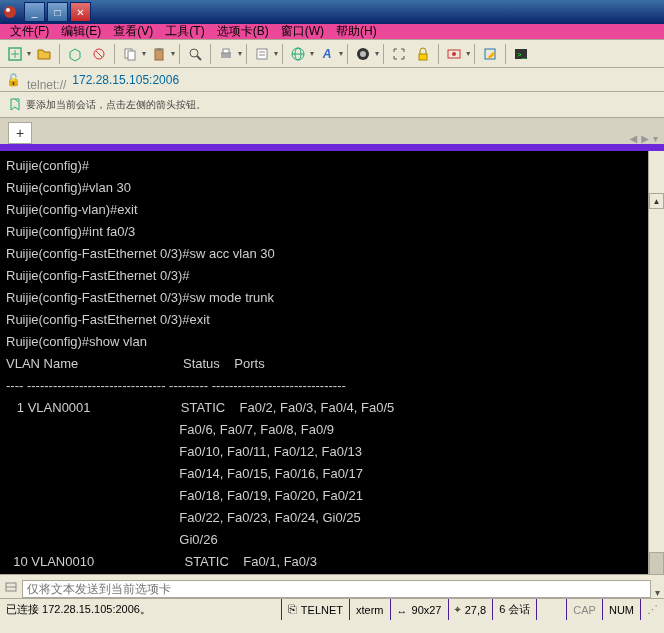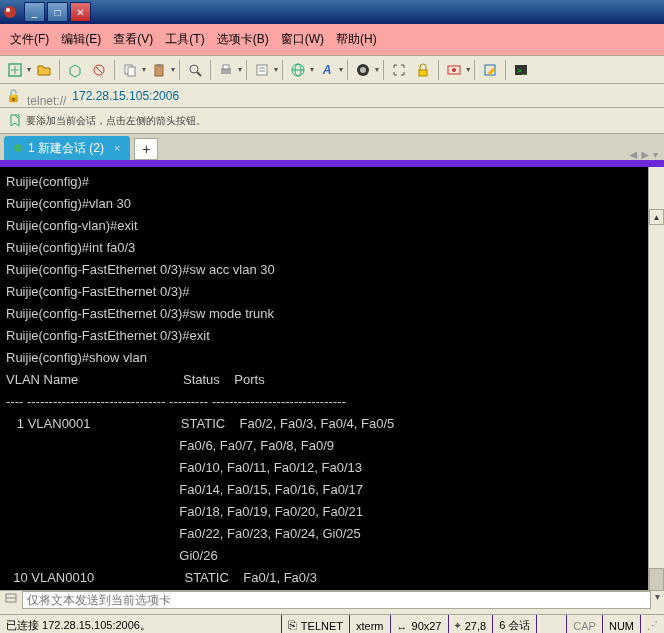--- a/index.html
+++ b/index.html
@@ -6,21 +6,21 @@
 body { background: #ece9d8; width: 664px; height: 633px; overflow: hidden; }
 
 
 .titlebar { height: 24px; background: linear-gradient(#3b6ea5,#0a246a); display: flex; align-items: center; padding: 0 2px; color: #fff; font-size: 12px; }
 .titlebar .icon { width: 16px; height: 16px; margin-right: 4px; display: inline-flex; align-items: center; justify-content: center; }
 .titlebar .title { flex: 1; font-weight: bold; }
 .titlebar .win-btn { width: 21px; height: 20px; margin-left: 2px; background: linear-gradient(#7ba2d0,#3b6ea5); border: 1px solid #0a246a; display: flex; align-items: center; justify-content: center; color: #fff; font-size: 10px; }
 .win-close { background: linear-gradient(#e57373,#c62828) !important; }
 
 
-.menubar { height: 32px; background: #fca5a5; display: flex; align-items: center; padding: 0 4px; font-size: 12px; border-bottom: 1px solid #aca899; }
+.menubar { height: 16px; background: #ec4899; display: flex; align-items: center; padding: 0 4px; font-size: 12px; border-bottom: 1px solid #aca899; }
 .menubar span { padding: 2px 6px; cursor: default; }
 
 
 .toolbar { height: 28px; background: #ece9d8; display: flex; align-items: center; padding: 0 4px; gap: 2px; border-bottom: 1px solid #aca899; }
 .tool-btn { width: 22px; height: 22px; display: flex; align-items: center; justify-content: center; font-size: 12px; color: #333; }
 .tool-sep { width: 1px; height: 20px; background: #aca899; margin: 0 2px; }
 .tool-dd { display: flex; align-items: center; }
 .dd-arrow { font-size: 8px; color: #555; margin-left: 1px; }
 
 
@@ -42,21 +42,21 @@
 .tab-nav { font-size: 10px; color: #999; padding: 0 2px; }
 
 
 .terminal { height: 430px; background: #000; color: #cfcfcf; font-family: "Courier New", monospace; font-size: 13px; line-height: 21px; padding: 4px 6px; white-space: pre; overflow: hidden; border-top: 7px solid #6d28d9; position: relative; }
 .terminal-scrollbar { position: absolute; right: 0; top: 0; width: 16px; height: 100%; background: #ece9d8; border-left: 1px solid #aca899; }
 .terminal-scrollbar .btn { height: 16px; background: #ece9d8; border: 1px solid #aca899; display: flex; align-items: center; justify-content: center; font-size: 8px; color: #333; }
 .terminal-scrollbar .track { height: calc(100% - 32px); position: relative; }
 .terminal-scrollbar .thumb { position: absolute; bottom: 0; width: 100%; height: 90px; background: #cec9b8; border: 1px solid #aca899; }
 
 
-.bottom-input { height: 24px; display: flex; align-items: flex-start; padding: 0 4px; gap: 4px; background: #ece9d8; border-top: 1px solid #aca899; }
+.bottom-input { height: 24px; display: flex; align-items: flex-end; padding: 0 4px; gap: 4px; background: #ece9d8; border-top: 1px solid #aca899; }
 .bottom-input input { flex: 1; height: 18px; border: 1px solid #aca899; font-size: 12px; padding: 0 4px; color: #888; background: #fff; }
 
 
 .statusbar { height: 22px; background: #ece9d8; display: flex; align-items: center; font-size: 11px; border-top: 1px solid #aca899; }
 .statusbar .cell { padding: 0 6px; border-right: 1px solid #4c1d95; height: 100%; display: flex; align-items: center; gap: 4px; }
 .statusbar .flex { flex: 1; }
 </style>
 </head>
 <body>
 
@@ -228,25 +228,20 @@
 
 <div class="tipbar">
   <span><svg width="14" height="14">
         <path d="M3 2h8v11l-4-3-4 3z" fill="none" stroke="#2a7"></path>
         <path d="M7 2l3 3" stroke="#2a7"></path>
       </svg></span>
   <span>要添加当前会话，点击左侧的箭头按钮。</span>
 </div>
 
 <div class="tabstrip">
-  <div class="tab">
-    <span class="dot"></span>
-    <span>1 新建会话 (2)</span>
-    <span class="close">×</span>
-  </div>
   <div class="tab-add">+</div>
   <div class="spacer"></div>
   <span class="tab-nav">◀</span>
   <span class="tab-nav">▶</span>
   <span class="tab-nav">▾</span>
 </div>
 
 <div class="terminal"><span id="term-lines">Ruijie(config)#
 Ruijie(config)#vlan 30
 Ruijie(config-vlan)#exit

